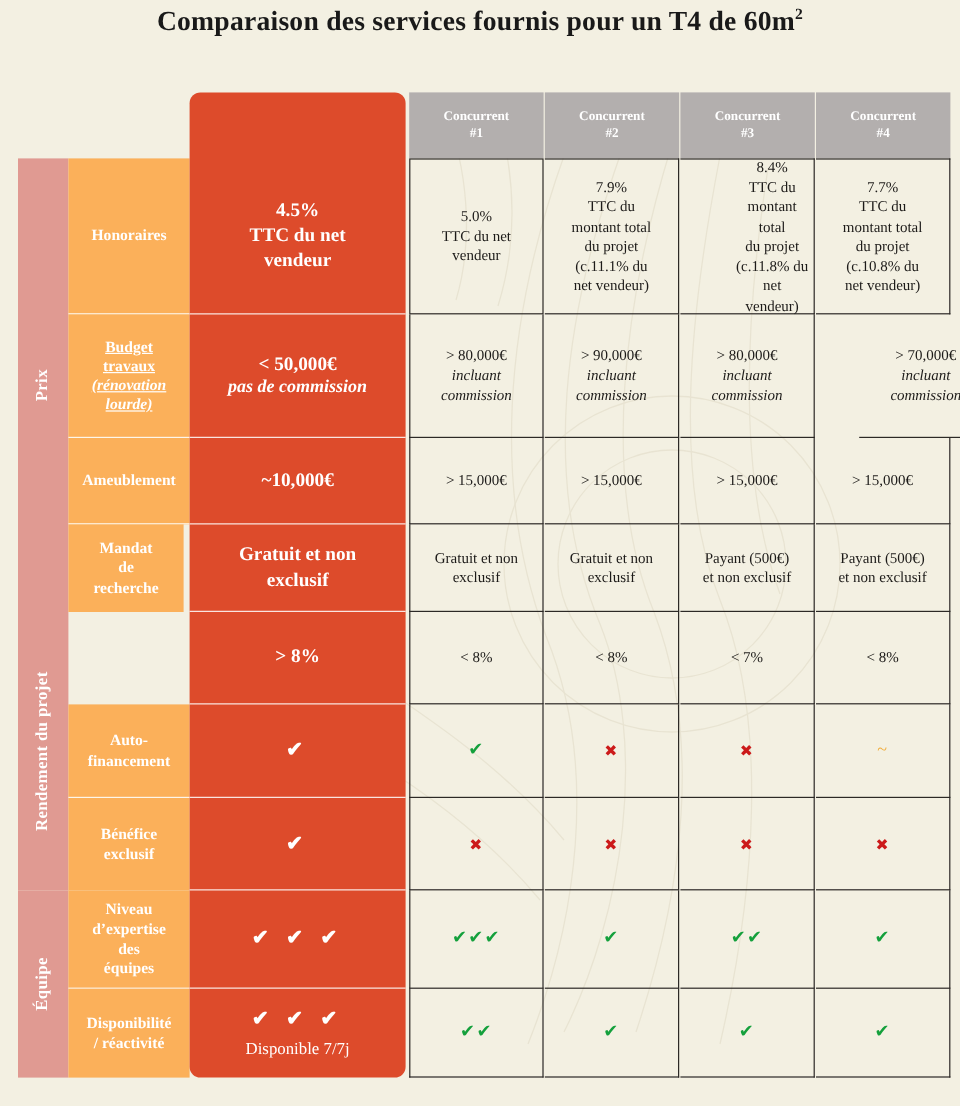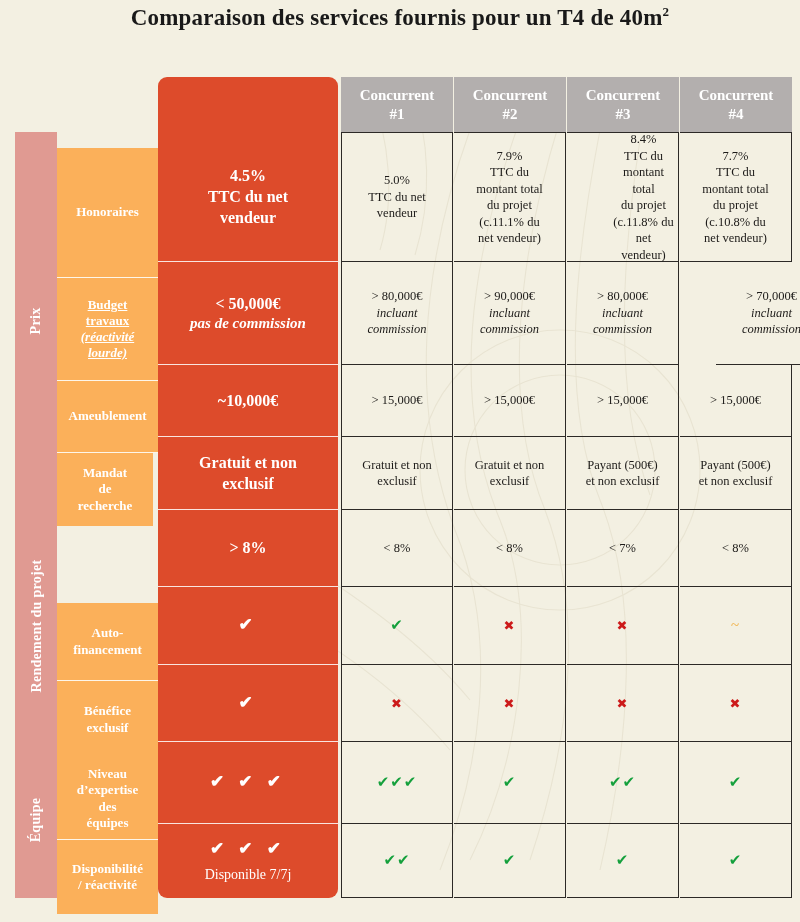--- a/index.html
+++ b/index.html
@@ -71,21 +71,20 @@
 
   
   .rowlabel {
     background: #fbb05a;
     color: #ffffff;
     font-weight: bold;
     font-size: 13px;
     line-height: 1.25;
     padding: 2px 21px;
     border-bottom: 1.5px solid #fdf6ea;
-    margin-top: 16px;
   }
   .rowlabel.last-in-sect { border-bottom: none; }
   .rowlabel i { font-style: italic; font-weight: bold; }
 
   
   #vesta-col {
     position: absolute;
     background: #dd4b2b;
     border-radius: 9px;
     z-index: 1;
@@ -113,21 +112,21 @@
     color: #ffffff;
     font-size: 17px;
     font-weight: bold;
     letter-spacing: 0.4px;
   }
 
   
   .comp-head {
     background: #b3afae;
     color: #ffffff;
-    font-size: 15px;
+    font-size: 11px;
     font-weight: bold;
     line-height: 1.22;
   }
 
   
   .comp-cell {
     color: #1d1b19;
     font-size: 12.5px;
     line-height: 1.32;
     border-right: 1.6px solid #2c2926;
@@ -156,21 +155,21 @@
     <path d="M640 140 C620 270 615 400 650 495"></path>
     <path d="M300 560 C360 600 420 640 470 700"></path>
     <path d="M250 600 C330 640 400 690 450 750"></path>
     <circle cx="560" cy="470" r="95"></circle>
     <circle cx="560" cy="470" r="140"></circle>
     <path d="M370 90 C390 140 395 200 380 250"></path>
     <path d="M410 80 C430 140 432 200 415 255"></path>
   </g>
 </svg>
 
-<div id="page-title"><span>Comparaison des services fournis pour un T4 de 40m</span><sup>2</sup></div>
+<div id="page-title"><span>Comparaison des services fournis pour un T4 de 60m</span><sup>2</sup></div>
 
 <div id="table">
 
   <div id="vesta-col" style="left: 158px; top: 77px; width: 180px; height: 821px;"></div>
 <div class="cell sect" style="left: 15px; top: 132px; width: 42px; height: 378px;">
       <span class="vtext">Prix</span>
     </div>
     <div class="cell sect" style="left: 15px; top: 510px; width: 42px; height: 232px;">
       <span class="vtext">Rendement du projet</span>
     </div>
@@ -228,21 +227,21 @@
     <div class="cell comp-cell top-rule" style="left: 680px; top: 132px; width: 112px; height: 130px;">
       <div>7.7%</div>
       <div>TTC du</div>
       <div>montant total</div>
       <div>du projet</div>
       <div>(c.10.8% du</div>
       <div>net vendeur)</div>
     </div>
     <div class="cell rowlabel" style="left: 57px; top: 262px; width: 101px; height: 103px; text-decoration: underline;">
       <span>Budget travaux</span>
-      <i>(réactivité lourde)</i>
+      <i>(rénovation lourde)</i>
     </div>
     <div class="cell vesta-cell" style="left: 158px; top: 262px; width: 180px; height: 103px;">
       <div>&lt; 50,000€</div>
       <div class="sub">pas de commission</div>
     </div>
     <div class="cell comp-cell col-first" style="left: 341px; top: 262px; width: 112px; height: 103px;">
       <div>&gt; 80,000€</div>
       <div class="it">incluant</div>
       <div class="it">commission</div>
     </div>

